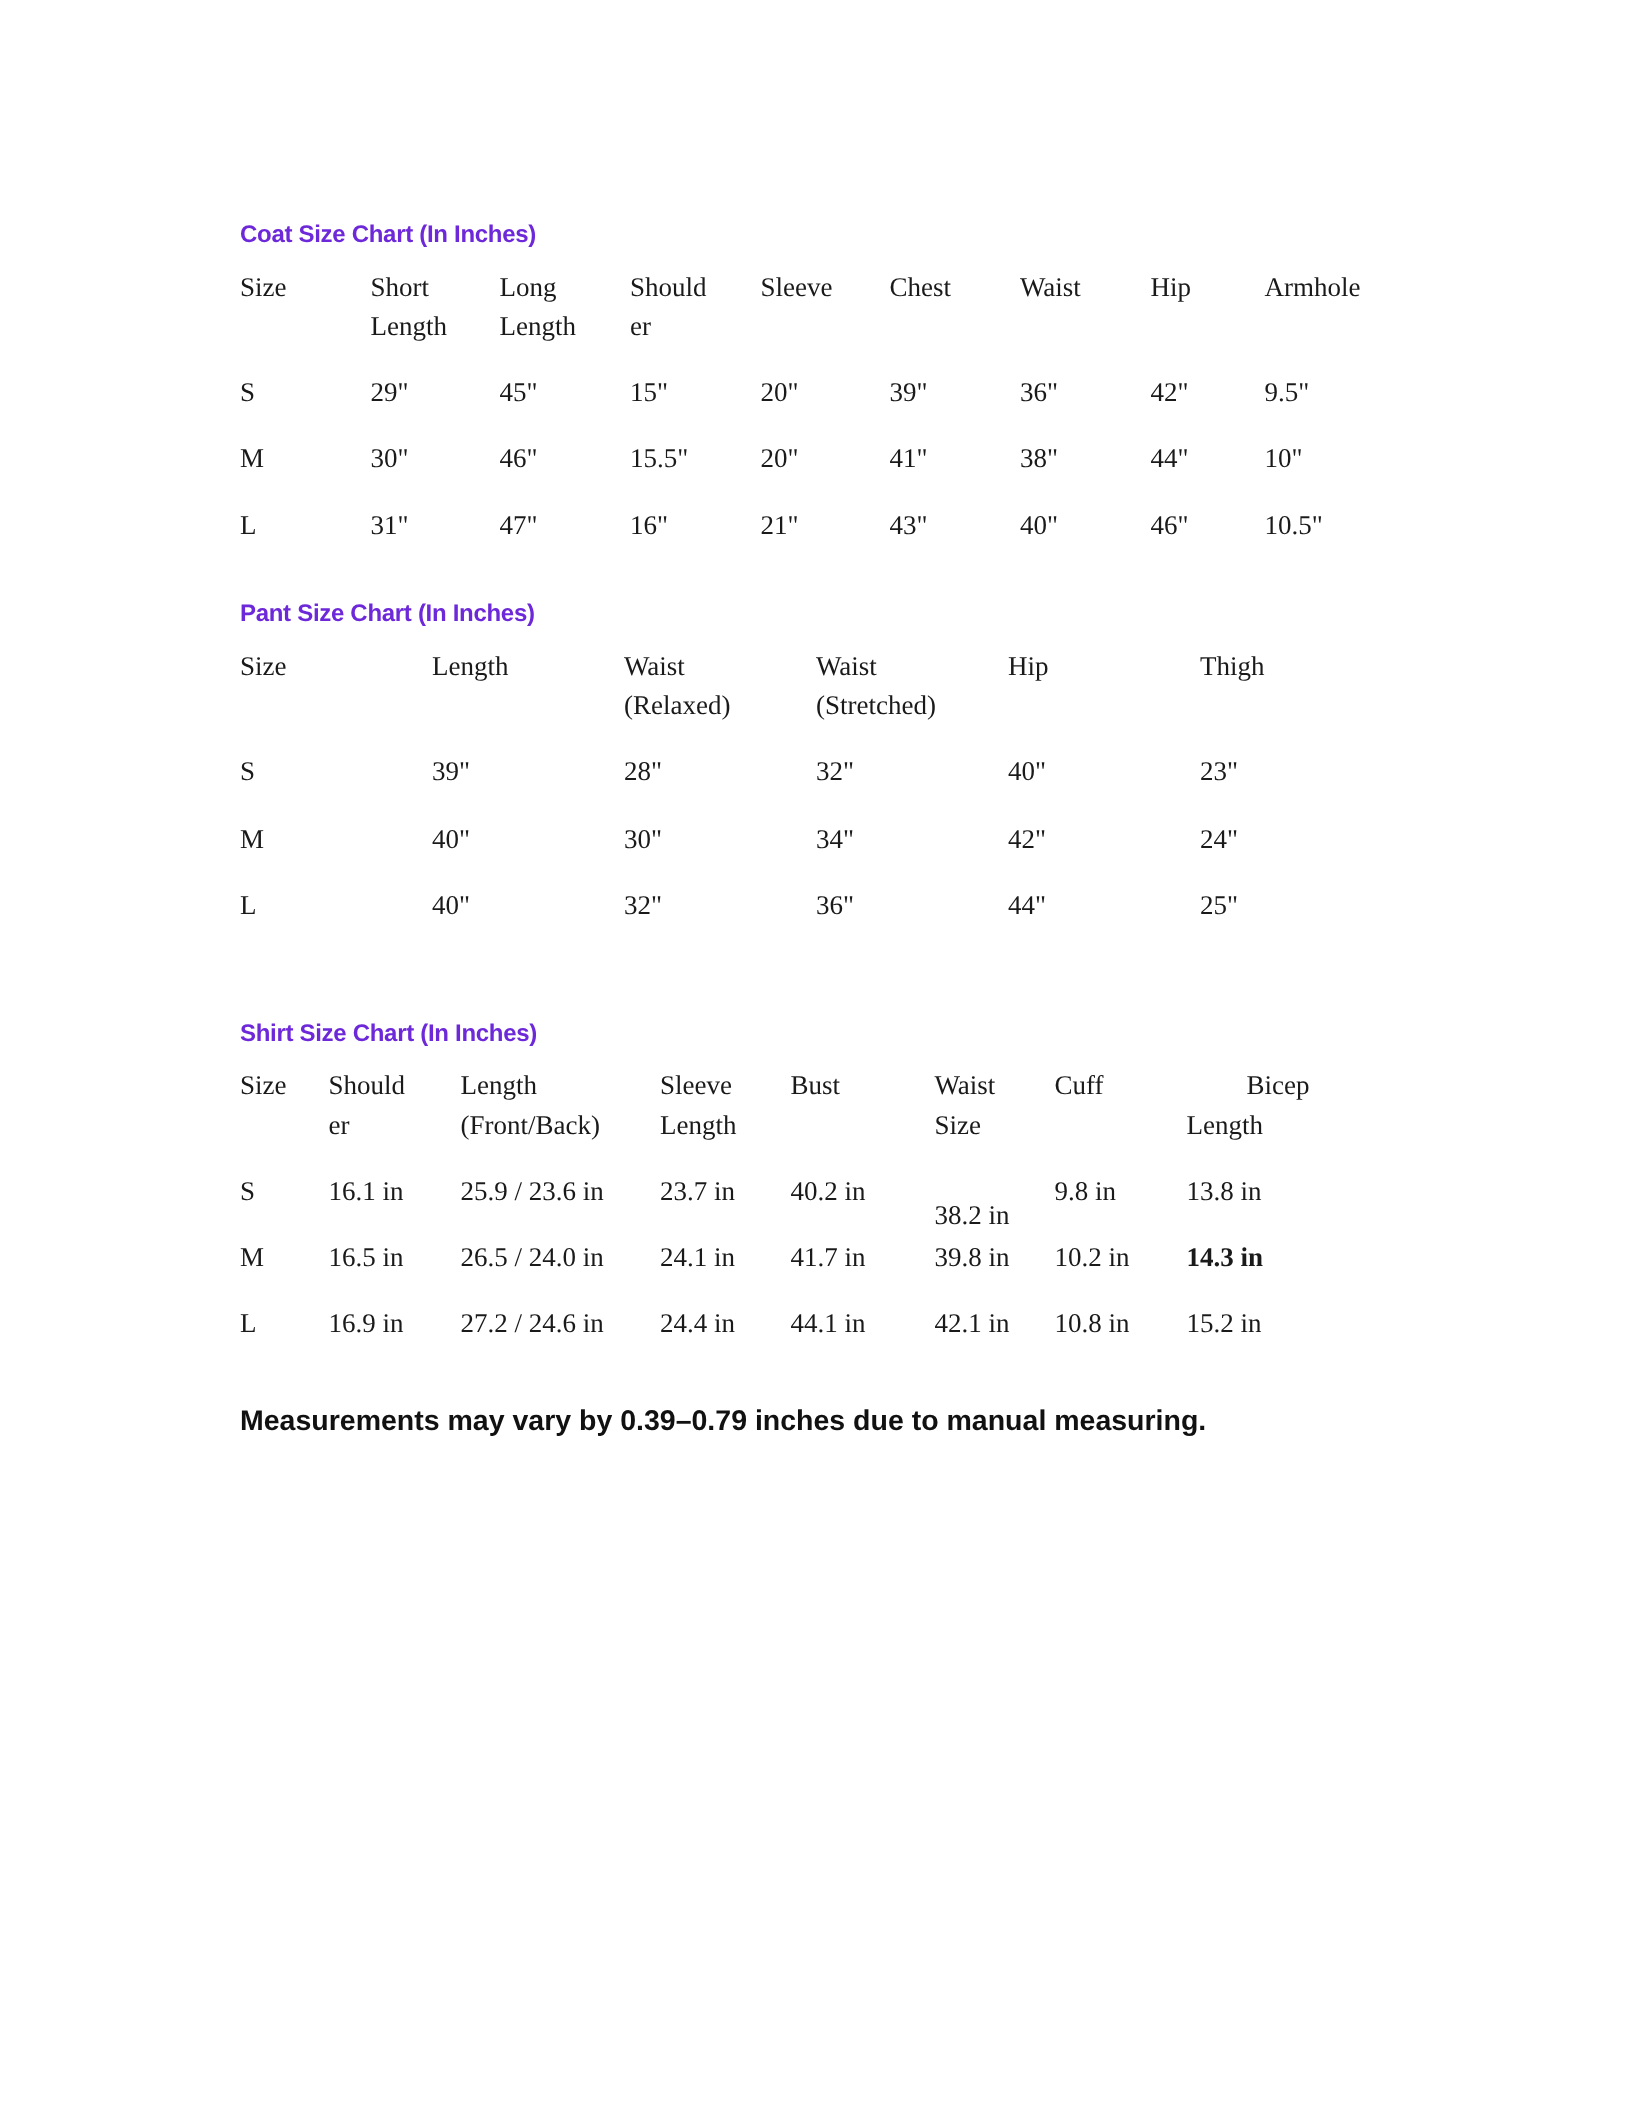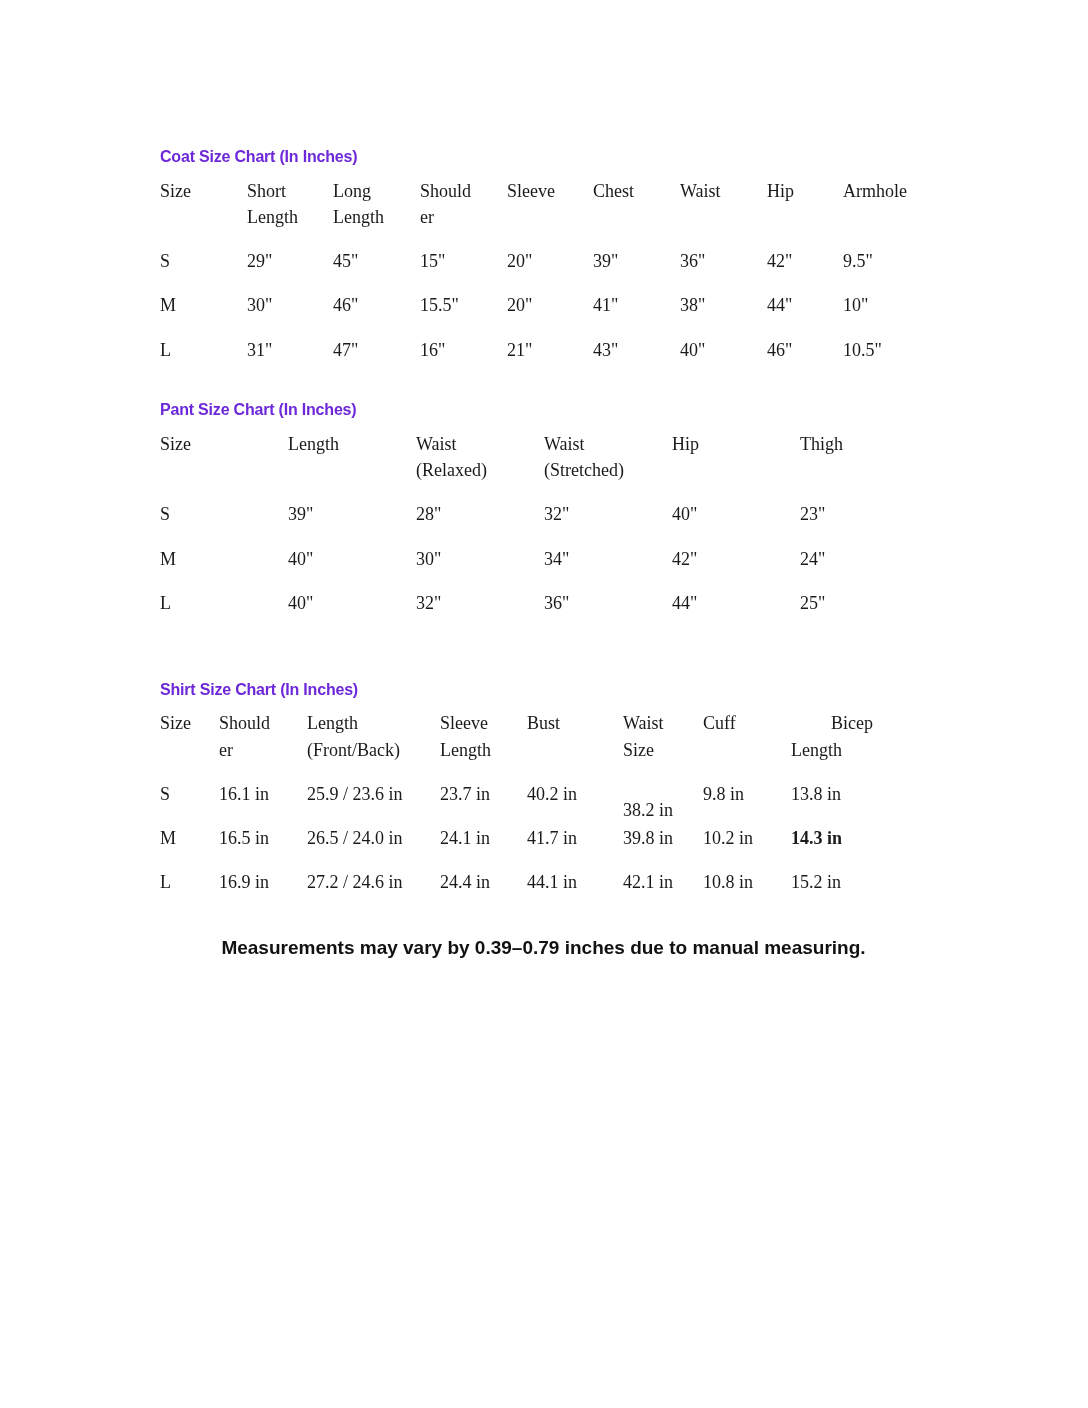--- a/index.html
+++ b/index.html
@@ -49,21 +49,20 @@
       line-height: 32px;
       color: #111;
     }
     .note-line1 {
       display: block;
       text-align: justify;
       text-align-last: justify;
     }
     .note-line2 {
       display: block;
-      text-align: center;
     }
   </style>
 </head>
 <body>
 
 <div class="page">
 
   <div class="section-title" style="top:148px;">Coat Size Chart (In Inches)</div>
   <div>
 

